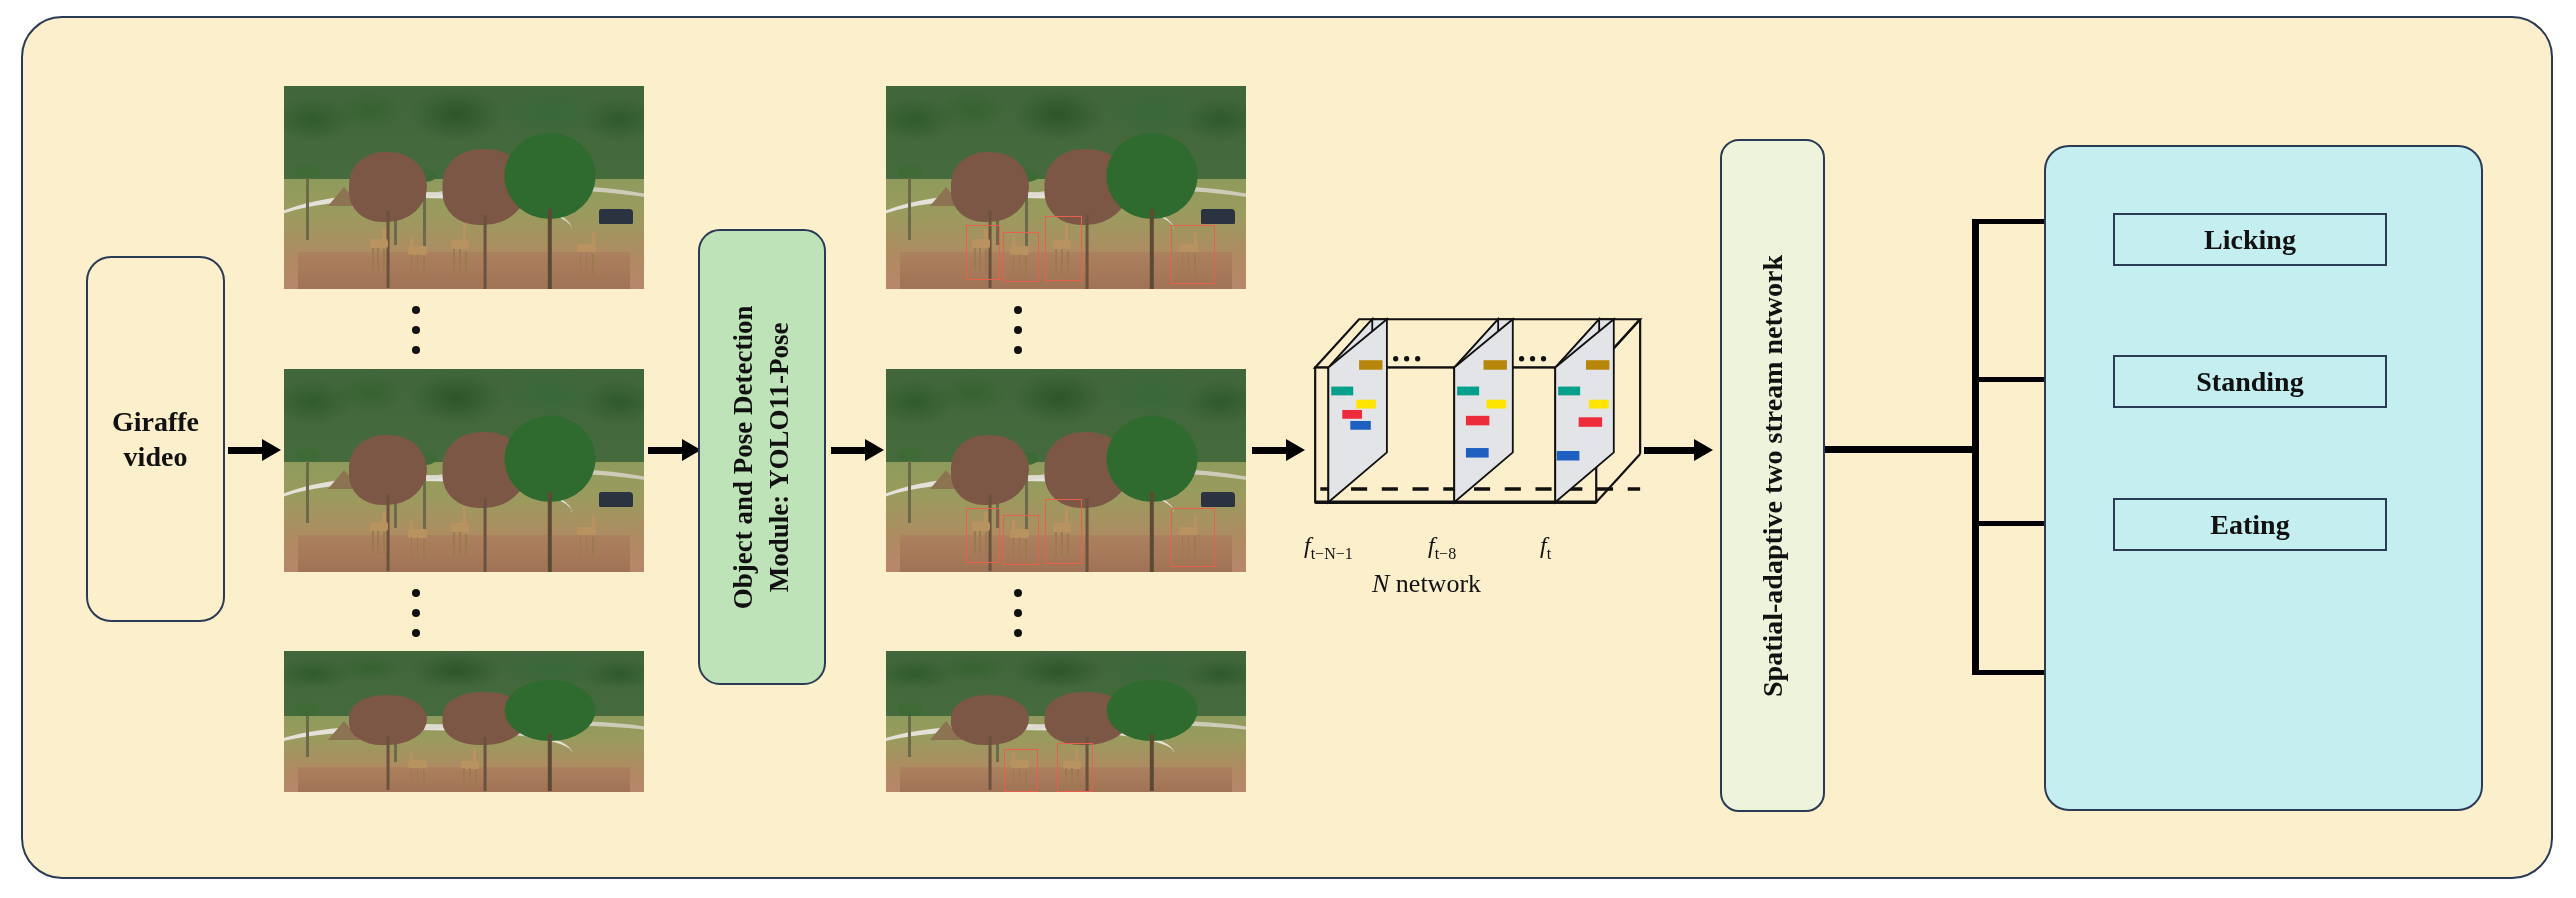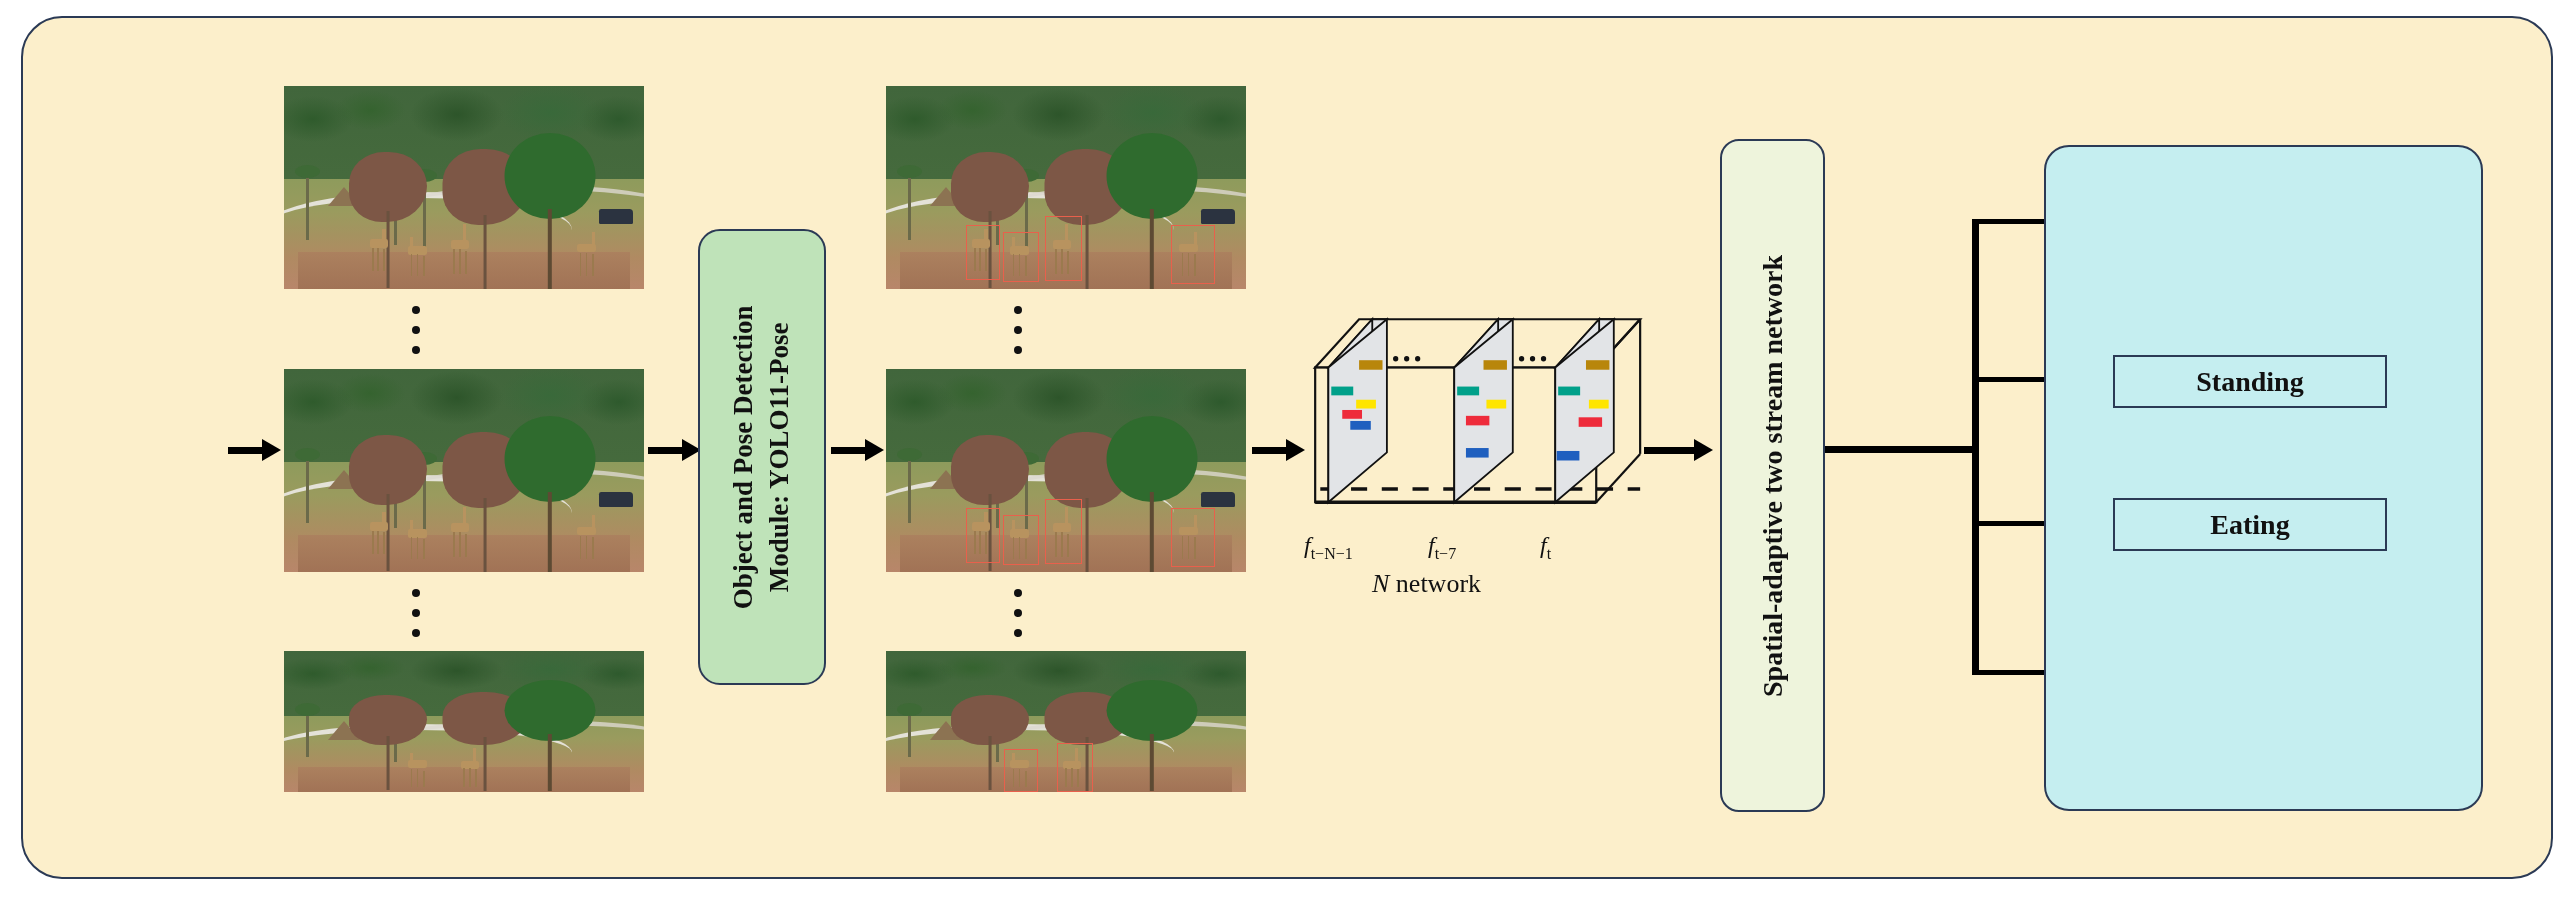--- a/index.html
+++ b/index.html
@@ -247,20 +247,26 @@
   
   .bline{position:absolute;background:#000;}
 </style>
 </head>
 <body>
 
 <div id="stage">
 
   <div id="outer-panel"></div>
 
+  <div class="rbox" id="giraffe-video-box">
+    <div class="vlabel">
+      <span>Giraffe</span><br>
+      <span>video</span>
+    </div>
+  </div>
 
   <div class="arrow" style="left:228px;top:450px;width:53px;">
     <div class="shaft" style="width:35px;"></div>
     <div class="head" style="left:34px;"></div>
   </div>
 
   <div class="frame" style="left:284px;top:86px;width:360px;height:203px;">
     <div class="canopy"></div>
       <div class="grass"></div>
     <div class="road"></div>
@@ -655,21 +661,21 @@
       <rect x="392" y="128" width="27" height="12" fill="#FFE500"></rect>
       <rect x="378" y="152" width="32" height="13" fill="#EE2B3B"></rect>
       <rect x="348" y="198" width="31" height="13" fill="#1F5FBF"></rect>
     </svg>
   </div>
 
   <div class="cube-caption" style="left:1304px;top:532px;">
     <span class="it">f</span><span class="sub">t−N−1</span>
   </div>
   <div class="cube-caption" style="left:1428px;top:532px;">
-    <span class="it">f</span><span class="sub">t−7</span>
+    <span class="it">f</span><span class="sub">t−8</span>
   </div>
   <div class="cube-caption" style="left:1540px;top:532px;">
     <span class="it">f</span><span class="sub">t</span>
   </div>
   <div class="cube-caption" style="left:1372px;top:569px;font-size:26px;">
     <span class="it">N</span><span> network</span>
   </div>
 
   <div class="arrow" style="left:1644px;top:450px;width:70px;">
     <div class="shaft" style="width:51px;"></div>
@@ -702,20 +708,23 @@
     <div class="head" style="left:54px;margin-top:-8.8px;border-top-width:8.8px;border-bottom-width:8.8px;border-left-width:16px;"></div>
   </div>
 
   <div class="bline" style="left:1972px;top:670px;width:82px;height:5.1px;"></div>
   <div class="arrow" style="left:2048px;top:672px;width:73px;">
     <div class="shaft" style="width:56px;height:5.1px;margin-top:-2.2px;"></div>
     <div class="head" style="left:54px;margin-top:-8.8px;border-top-width:8.8px;border-bottom-width:8.8px;border-left-width:16px;"></div>
   </div>
 
   <div id="output-panel">
+    <div class="out-label" id="out-0">
+      <span>Licking</span>
+    </div>
     <div class="out-label" id="out-1">
       <span>Standing</span>
     </div>
     <div class="out-label" id="out-2">
       <span>Eating</span>
     </div>
   </div>
 
 </div>
 

